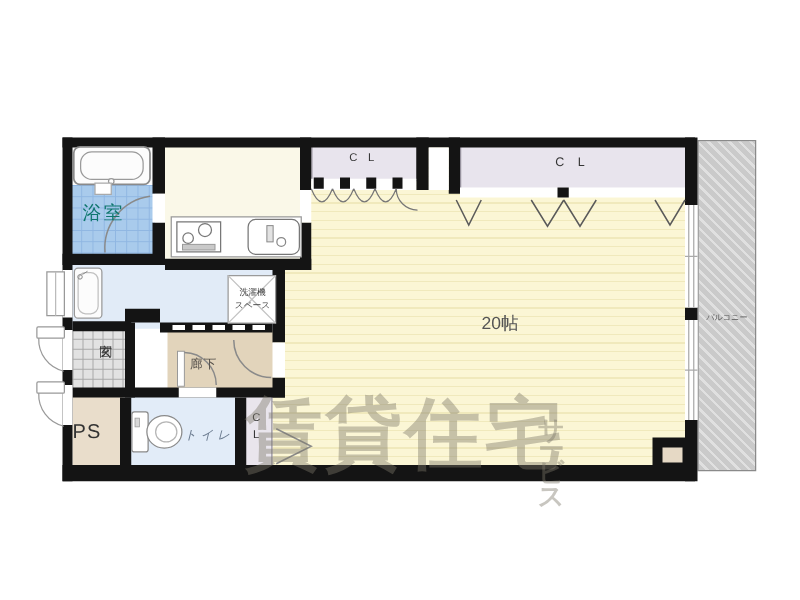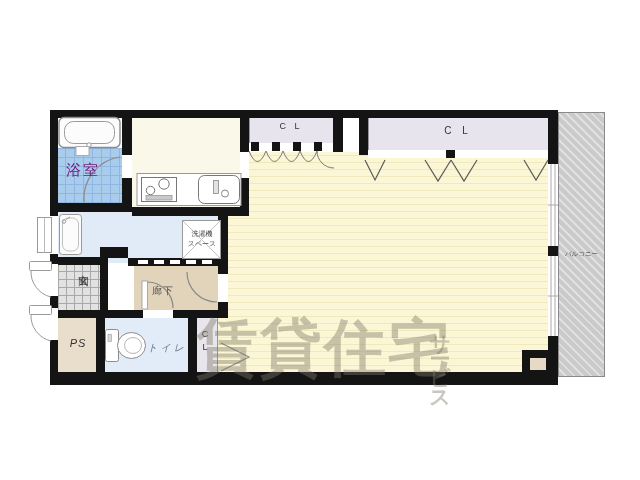--- a/index.html
+++ b/index.html
@@ -158,28 +158,29 @@
       <path d="M249 151 Q257.5 172 266 151 M266 151 Q274.5 172 283 151 M283 151 Q291.5 172 300 151 M300 151 Q308.5 172 317 151 M317 151 A 17 17 0 0 0 334 168" stroke="#777777" stroke-width="1" fill="none"></path>
     </g>
     <g>
       <path d="M365 160 L375 180 L385 160 M425 160 L438 181 L451 160 M451 160 L464 181 L477 160 M524 160 L536 180 L548 160" stroke="#5A5A5A" stroke-width="1.2" fill="none"></path>
     </g>
     <g>
       <path d="M221 343 L249 357 L221 371" stroke="#8A8A8A" stroke-width="1.2" fill="none"></path>
     </g>
   </svg>
 
-  <div class="lbl" style="left:66px;top:161px;font-size:15px;letter-spacing:2px;color:#701a75;">浴室</div>
+  <div class="lbl" style="left:66px;top:161px;font-size:15px;letter-spacing:2px;color:#0f766e;">浴室</div>
   <div class="lbl" style="left:249px;top:121px;width:84px;text-align:center;font-size:9px;letter-spacing:3px;">C L</div>
   <div class="lbl" style="left:368px;top:125px;width:180px;text-align:center;font-size:10px;letter-spacing:4px;">C L</div>
+  <div class="lbl" style="left:355px;top:250px;width:90px;text-align:center;font-size:14px;color:#555555;">20帖</div>
   <div class="lbl" style="left:559px;top:250px;width:45px;text-align:center;font-size:6.5px;color:#555555;">バルコニー</div>
   <div class="lbl" style="left:183px;top:229px;width:38px;text-align:center;font-size:7px;color:#444444;">洗濯機</div>
   <div class="lbl" style="left:183px;top:239px;width:38px;text-align:center;font-size:7px;color:#444444;">スペース</div>
   <div class="lbl vert" style="left:76px;top:267px;font-size:10px;letter-spacing:2px;">玄関</div>
   <div class="lbl" style="left:152px;top:284px;font-size:10px;letter-spacing:1px;color:#55504A;">廊下</div>
-  <div class="lbl" style="left:58px;top:337px;width:40px;text-align:center;font-size:11px;letter-spacing:1px;font-style:italic;">PS</div>
+  <div class="lbl" style="left:58px;top:337px;width:40px;text-align:left;font-size:16px;letter-spacing:1px;">PS</div>
   <div class="lbl" style="left:148px;top:341px;font-size:10px;letter-spacing:3px;color:#6C7C90;transform:skewX(-14deg);">トイレ</div>
   <div class="lbl vert" style="left:200px;top:329px;font-size:9px;letter-spacing:3px;">CL</div>
 
   <div class="watermark" style="left:196px;top:314px;font-size:62px;letter-spacing:2px;line-height:1.1;">賃貸住宅</div>
   <div class="watermark vert" style="left:426px;top:320px;font-size:21px;letter-spacing:3px;">サービス</div>
 
 </div>
 
 </body></html>

